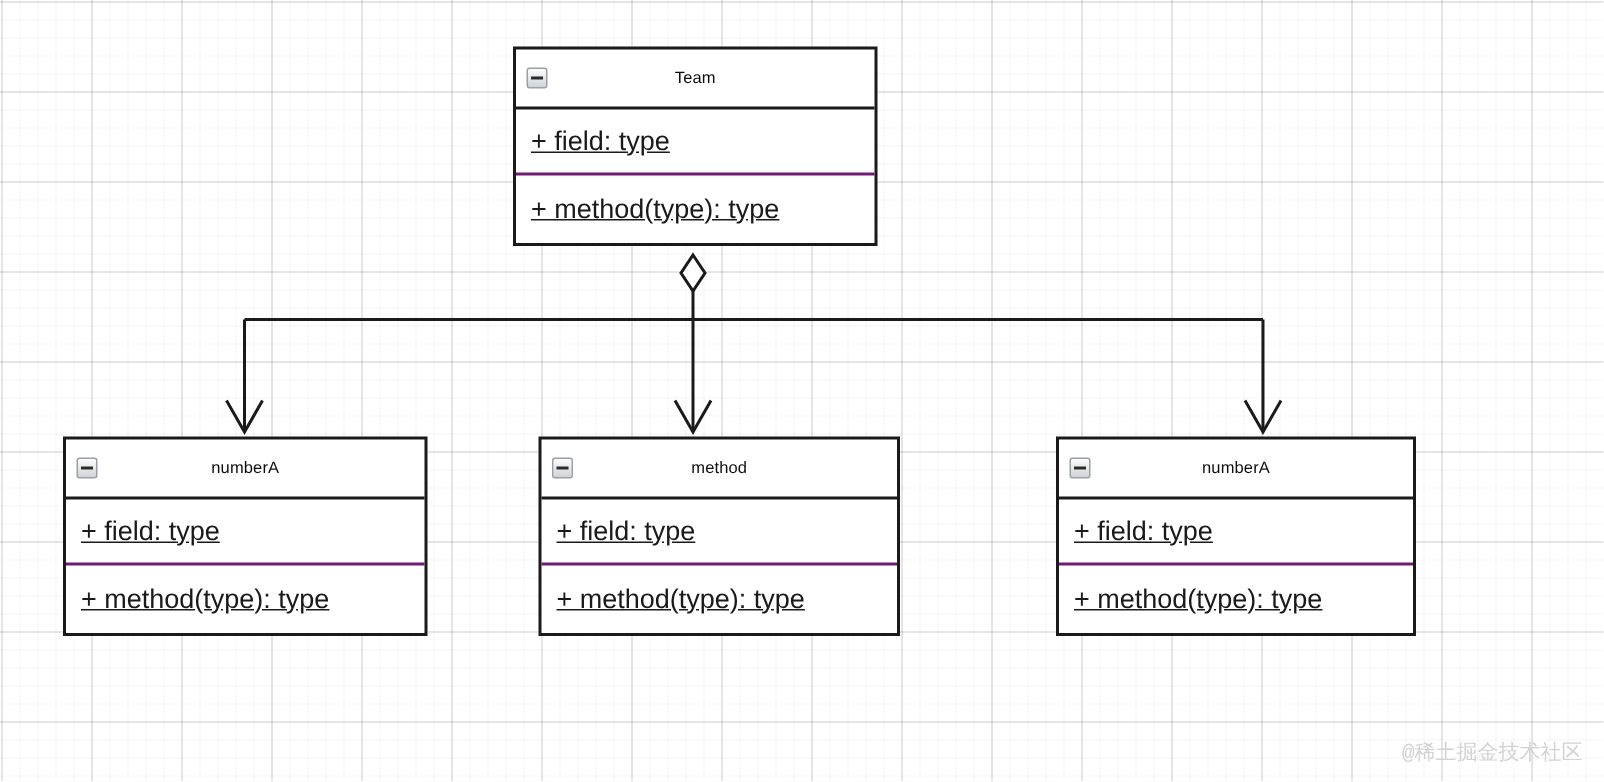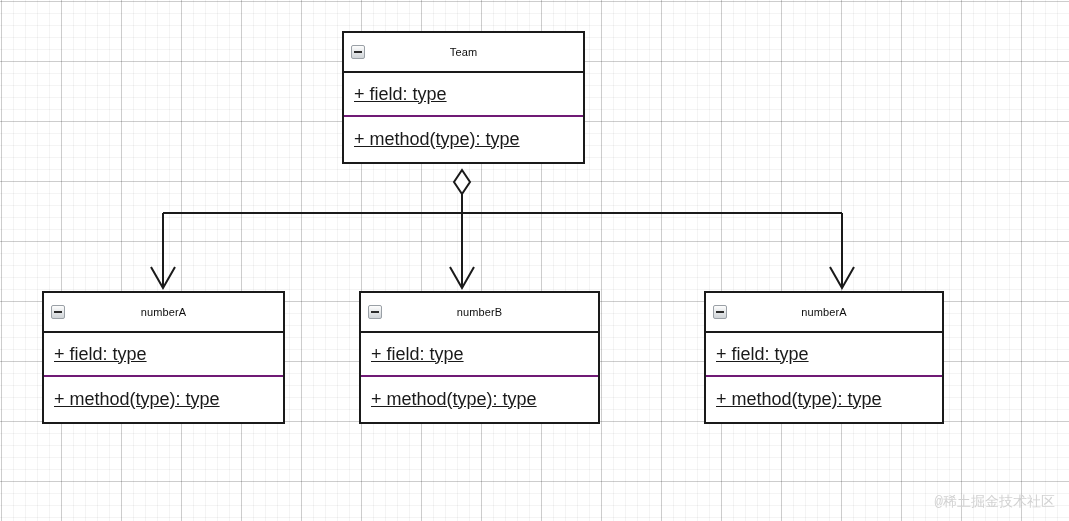--- a/index.html
+++ b/index.html
@@ -148,21 +148,21 @@
     </div>
     <div class="uml-row">+ field: type</div>
     <div class="uml-row method-row divider-top">+ method(type): type</div>
   </div>
 
   <div class="uml-class" style="left:359px; top:291px; width:241px; height:133px;">
     <div class="uml-header">
       <span class="collapse-icon">
         <span class="bar"></span>
       </span>
-      <span class="uml-title">numberB</span>
+      <span class="uml-title">method</span>
     </div>
     <div class="uml-row">+ field: type</div>
     <div class="uml-row method-row divider-top">+ method(type): type</div>
   </div>
 
   <div class="uml-class" style="left:704px; top:291px; width:240px; height:133px;">
     <div class="uml-header">
       <span class="collapse-icon">
         <span class="bar"></span>
       </span>

